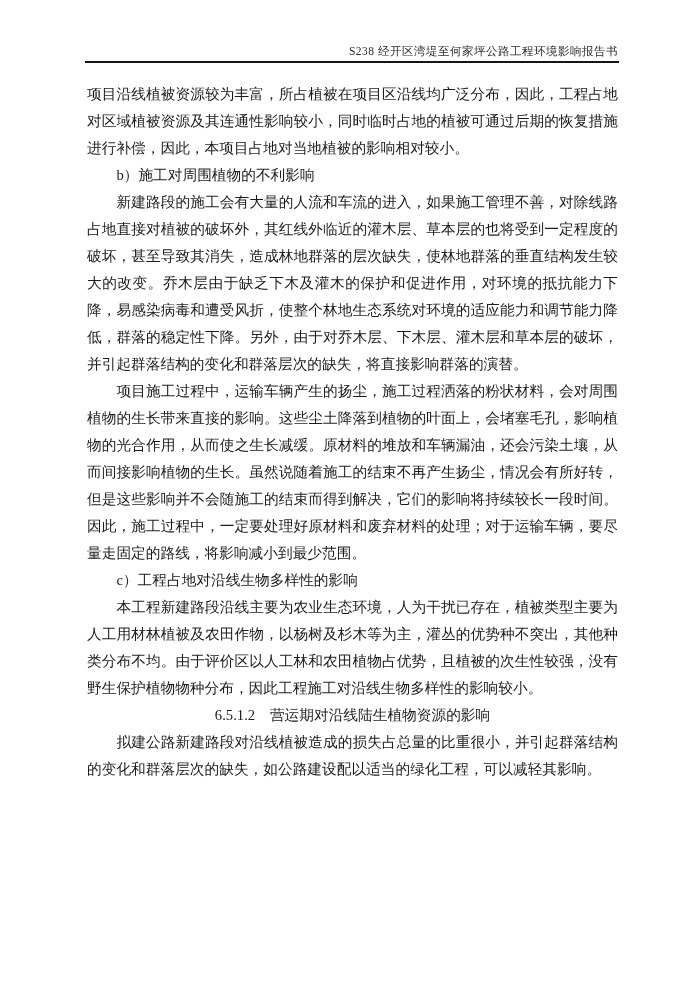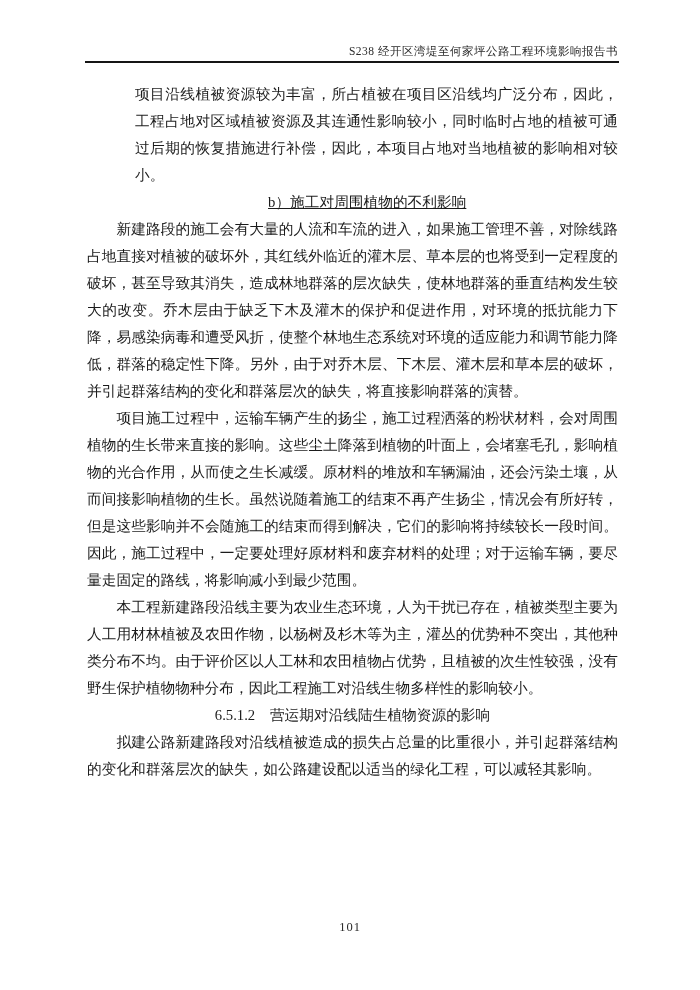--- a/index.html
+++ b/index.html
@@ -46,30 +46,28 @@
     text-justify: inter-ideograph;
     color: #1b1b1b;
   }
   .content p {
     margin: 0;
     padding: 0;
     text-indent: 2em;
   }
   .content p.no-indent {
     text-indent: 0;
-    margin-left: 48px;
   }
   .content p.section-heading {
     text-indent: 0;
     text-align: center;
   }
   .content p.sub-heading {
     text-indent: 2em;
-    text-align: center;
-    text-decoration: underline;
+    text-align: left;
   }
   .footer {
     position: absolute;
     top: 920px;
     left: 0;
     width: 700px;
     text-align: center;
     font-size: 12.5px;
     color: #2a2a2a;
     letter-spacing: 1px;
@@ -89,27 +87,25 @@
   <div class="content">
 
     <p class="no-indent">项目沿线植被资源较为丰富，所占植被在项目区沿线均广泛分布，因此，工程占地对区域植被资源及其连通性影响较小，同时临时占地的植被可通过后期的恢复措施进行补偿，因此，本项目占地对当地植被的影响相对较小。</p>
 
     <p class="sub-heading">b）施工对周围植物的不利影响</p>
 
     <p>新建路段的施工会有大量的人流和车流的进入，如果施工管理不善，对除线路占地直接对植被的破坏外，其红线外临近的灌木层、草本层的也将受到一定程度的破坏，甚至导致其消失，造成林地群落的层次缺失，使林地群落的垂直结构发生较大的改变。乔木层由于缺乏下木及灌木的保护和促进作用，对环境的抵抗能力下降，易感染病毒和遭受风折，使整个林地生态系统对环境的适应能力和调节能力降低，群落的稳定性下降。另外，由于对乔木层、下木层、灌木层和草本层的破坏，并引起群落结构的变化和群落层次的缺失，将直接影响群落的演替。</p>
 
     <p>项目施工过程中，运输车辆产生的扬尘，施工过程洒落的粉状材料，会对周围植物的生长带来直接的影响。这些尘土降落到植物的叶面上，会堵塞毛孔，影响植物的光合作用，从而使之生长减缓。原材料的堆放和车辆漏油，还会污染土壤，从而间接影响植物的生长。虽然说随着施工的结束不再产生扬尘，情况会有所好转，但是这些影响并不会随施工的结束而得到解决，它们的影响将持续较长一段时间。因此，施工过程中，一定要处理好原材料和废弃材料的处理；对于运输车辆，要尽量走固定的路线，将影响减小到最少范围。</p>
 
+    <p class="sub-heading">c）工程占地对沿线生物多样性的影响</p>
 
     <p>本工程新建路段沿线主要为农业生态环境，人为干扰已存在，植被类型主要为人工用材林植被及农田作物，以杨树及杉木等为主，灌丛的优势种不突出，其他种类分布不均。由于评价区以人工林和农田植物占优势，且植被的次生性较强，没有野生保护植物物种分布，因此工程施工对沿线生物多样性的影响较小。</p>
 
     <p class="section-heading">6.5.1.2　营运期对沿线陆生植物资源的影响</p>
 
     <p>拟建公路新建路段对沿线植被造成的损失占总量的比重很小，并引起群落结构的变化和群落层次的缺失，如公路建设配以适当的绿化工程，可以减轻其影响。</p>
 
 
   </div>
 
-  <div class="footer">
-    <span>101</span>
-  </div>
 
 </div>
 
 </body></html>

